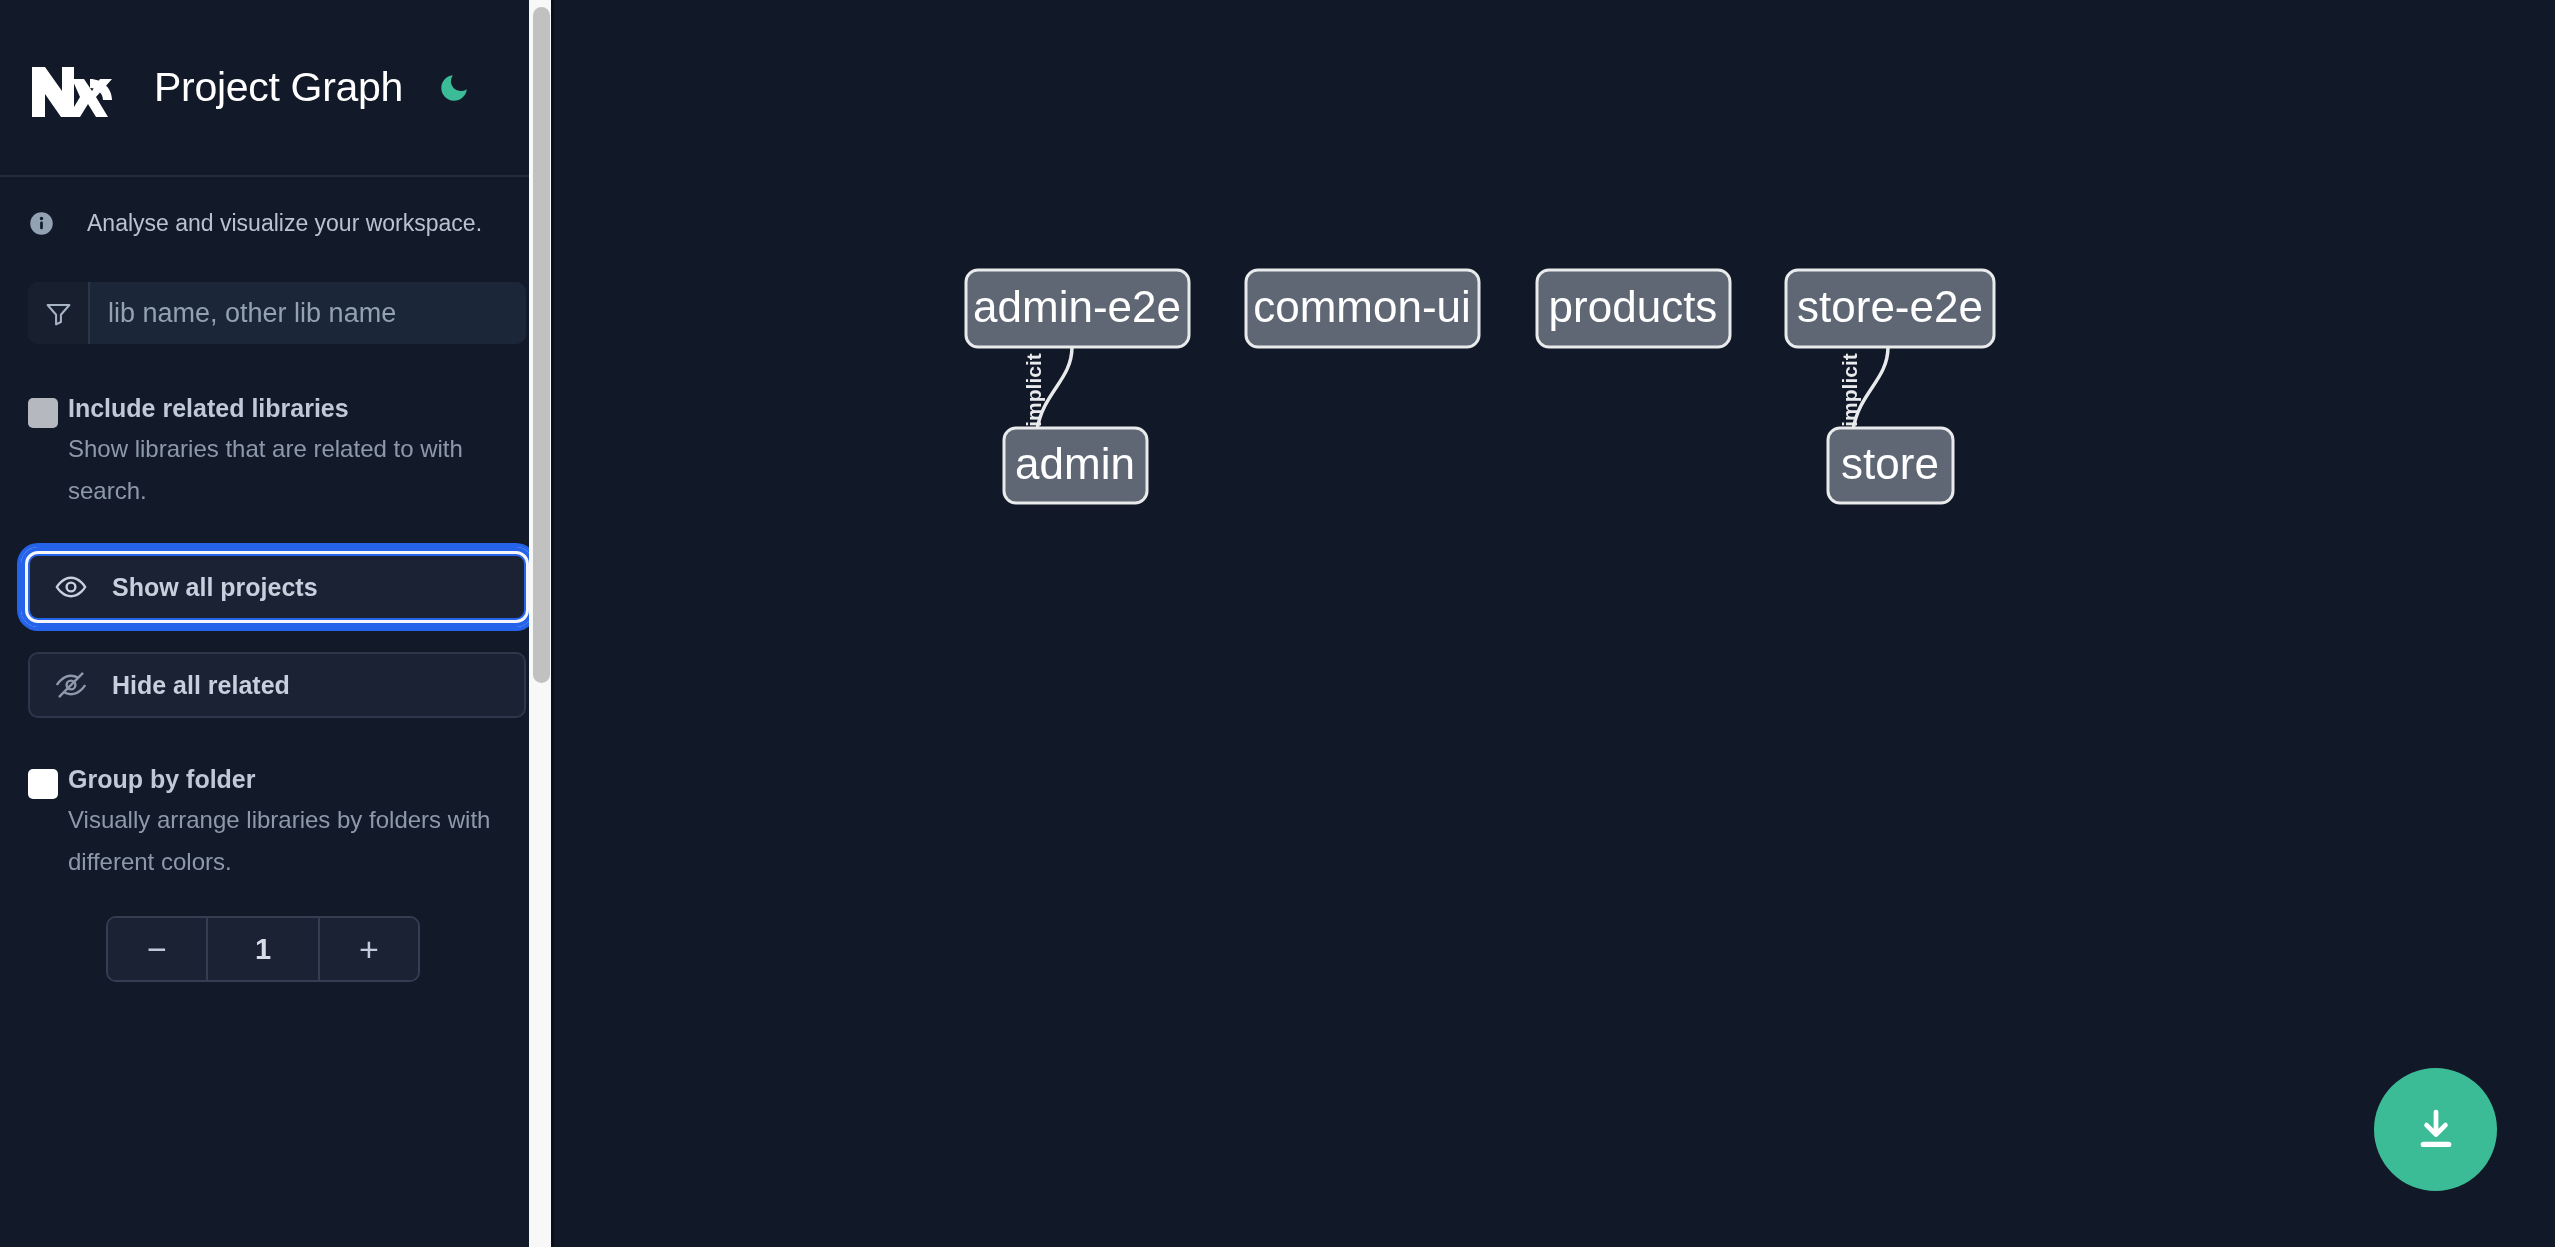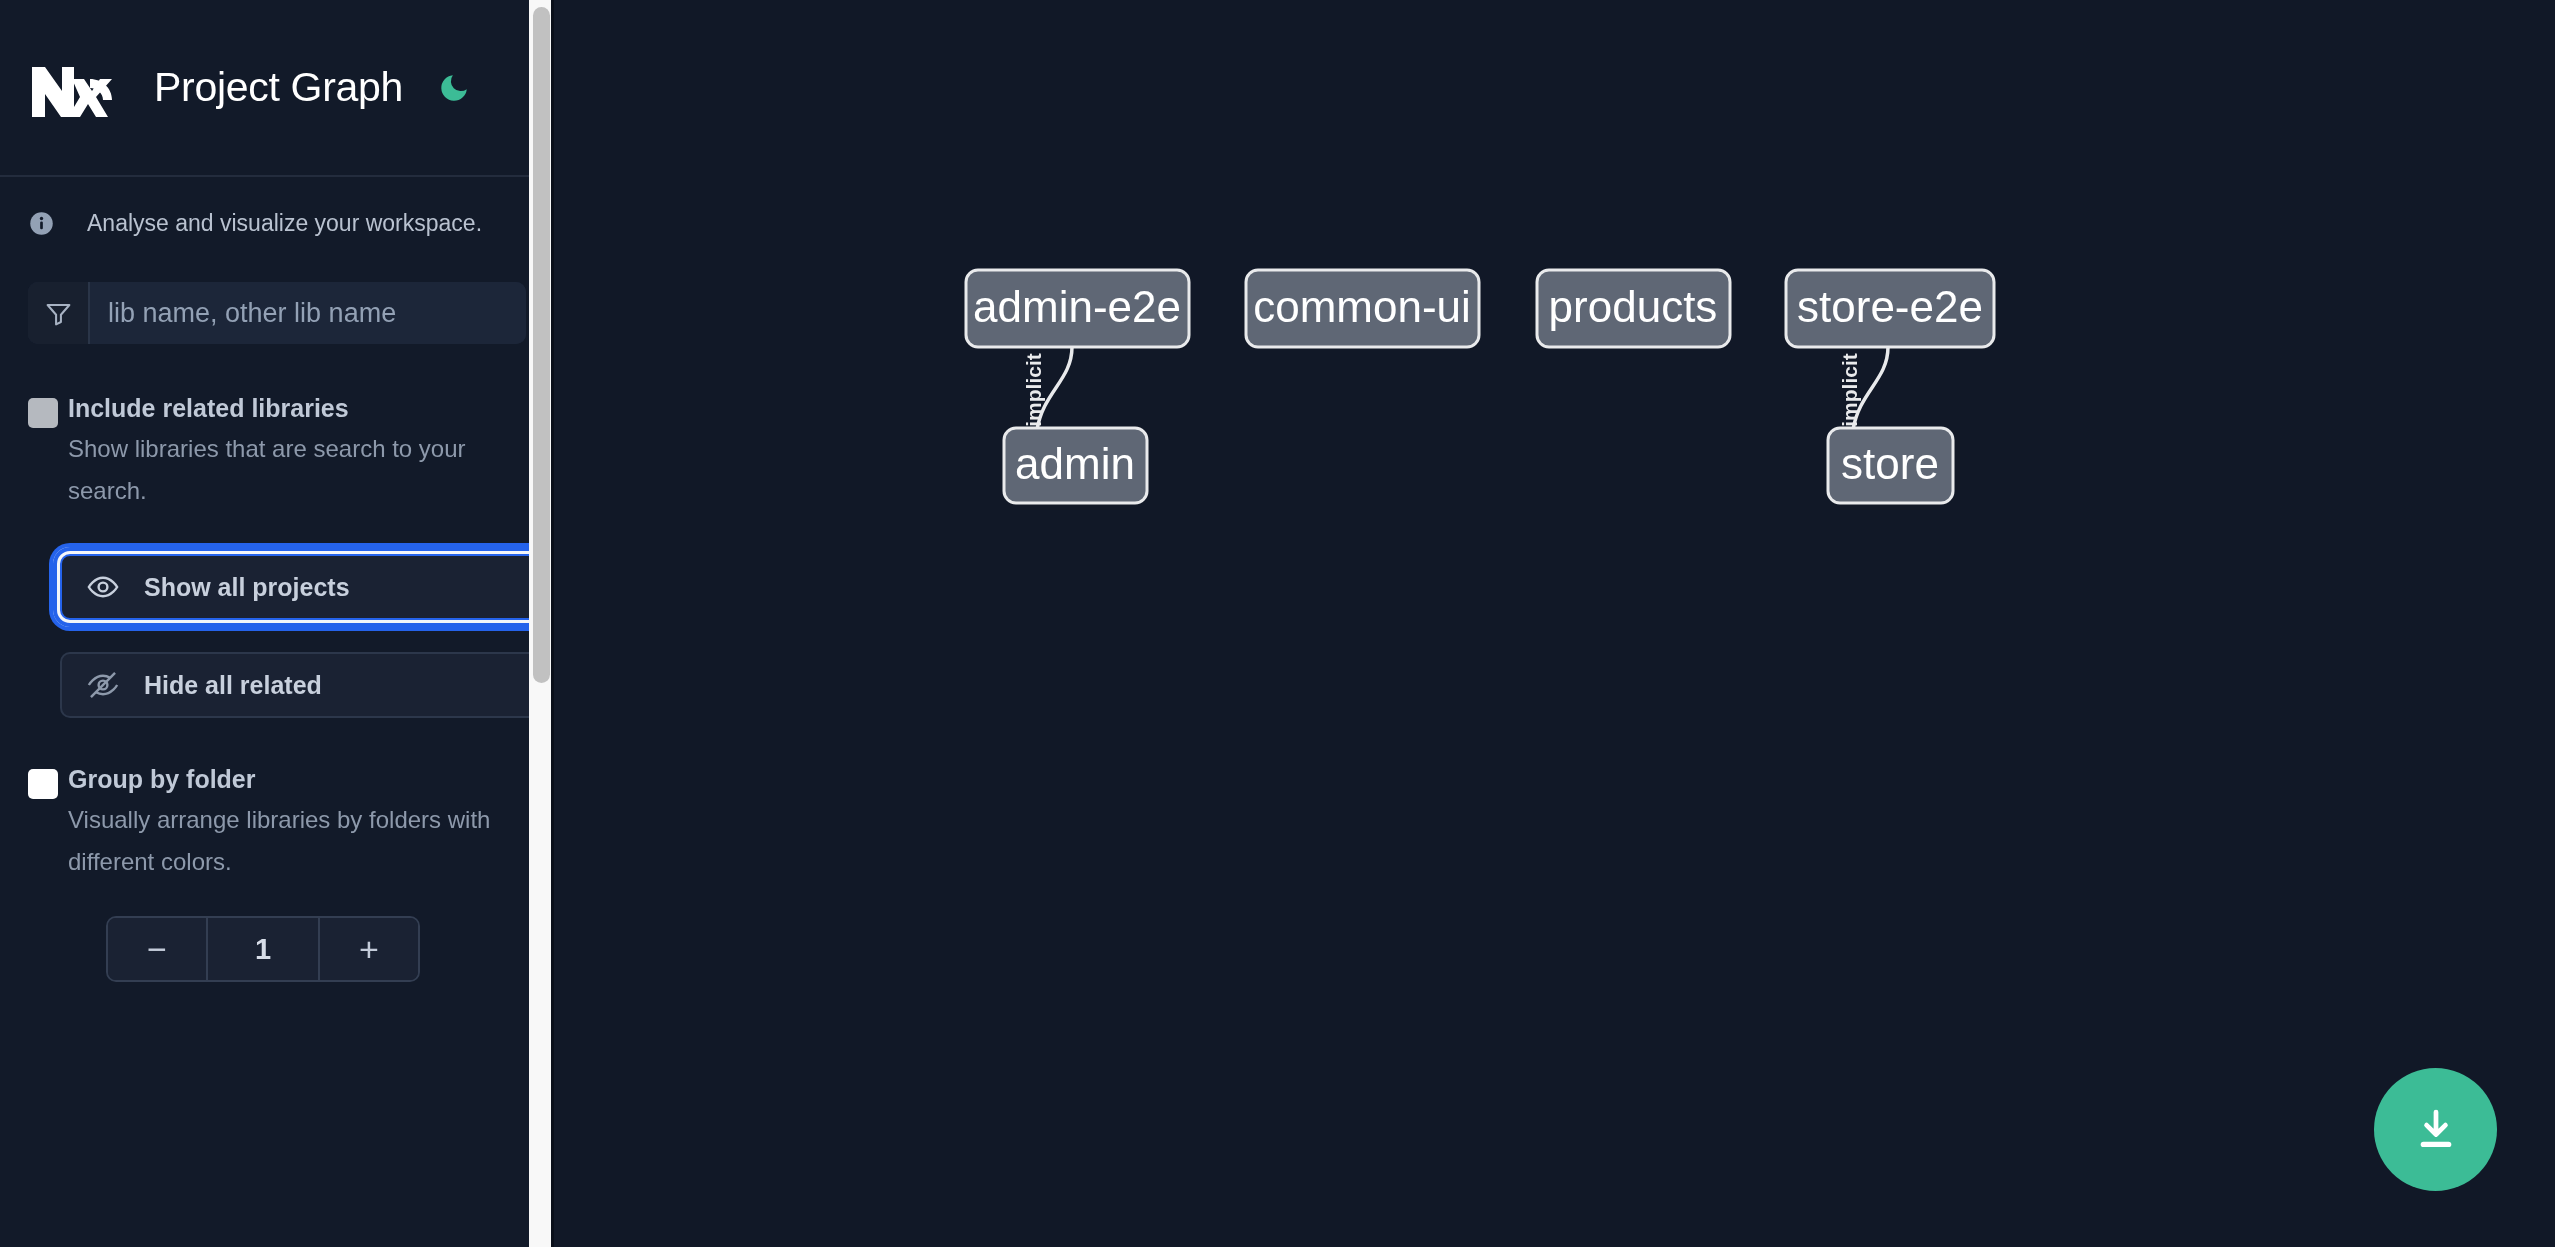--- a/index.html
+++ b/index.html
@@ -183,21 +183,20 @@
     background: #1a2233;
     border: 2px solid #2c3purple;
     border: 2px solid #2c374b;
     border-radius: 10px;
     color: #c8d0dd;
     font-size: 25px;
     font-weight: 700;
     font-family: "Liberation Sans", sans-serif;
     cursor: pointer;
     text-align: left;
-    margin-left: 32px;
   }
 
   .action-btn + .action-btn { margin-top: 32px; }
 
   .action-btn.focused {
     outline: 4px solid #2563eb;
     outline-offset: 3px;
     border-color: #2563eb;
     box-shadow: 0 0 0 7px #f4f6f9, 0 0 0 11px #2563eb;
   }
@@ -362,21 +361,21 @@
           <input class="search-input" type="text" value="" placeholder="lib name, other lib name" style="">
         </div>
       </div>
 
       <div class="cb-block">
         <span class="cb-col">
           <span class="checkbox gray"></span>
         </span>
         <span class="cb-text">
           <span class="cb-label" style="display:block">Include related libraries</span>
-          <span class="cb-desc" style="display:block">Show libraries that are search to your search.</span>
+          <span class="cb-desc" style="display:block">Show libraries that are related to with search.</span>
         </span>
       </div>
 
       <div class="sb-buttons">
         <button class="action-btn focused">
           <span class="btn-icon">
             <svg width="34" height="34" viewBox="0 0 24 24">
               <path d="M2 12s3.8-6.5 10-6.5S22 12 22 12s-3.8 6.5-10 6.5S2 12 2 12z" fill="none" stroke="#c8d0dd" stroke-width="1.7"></path>
               <circle cx="12" cy="12" r="3.1" fill="none" stroke="#c8d0dd" stroke-width="1.7"></circle>
             </svg>

